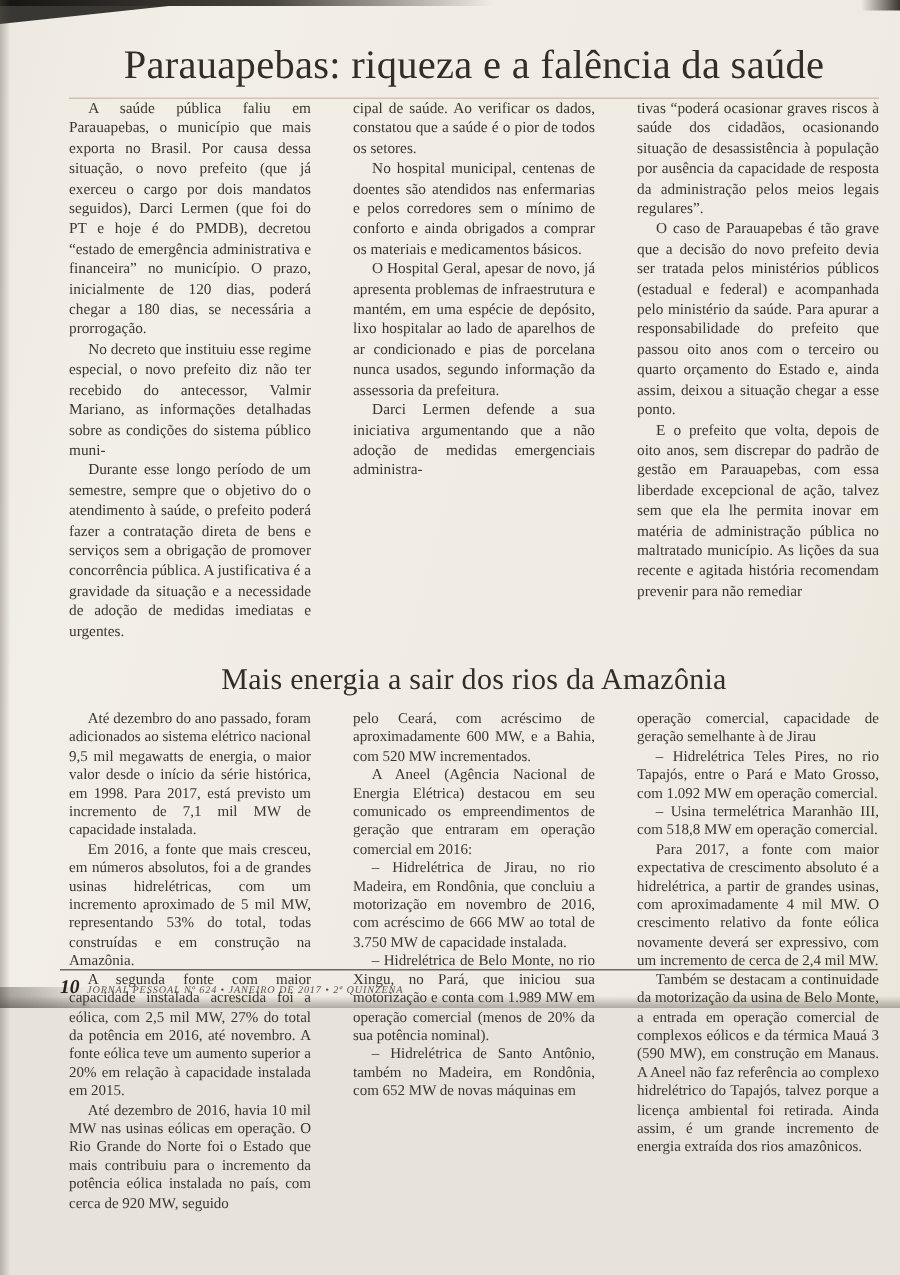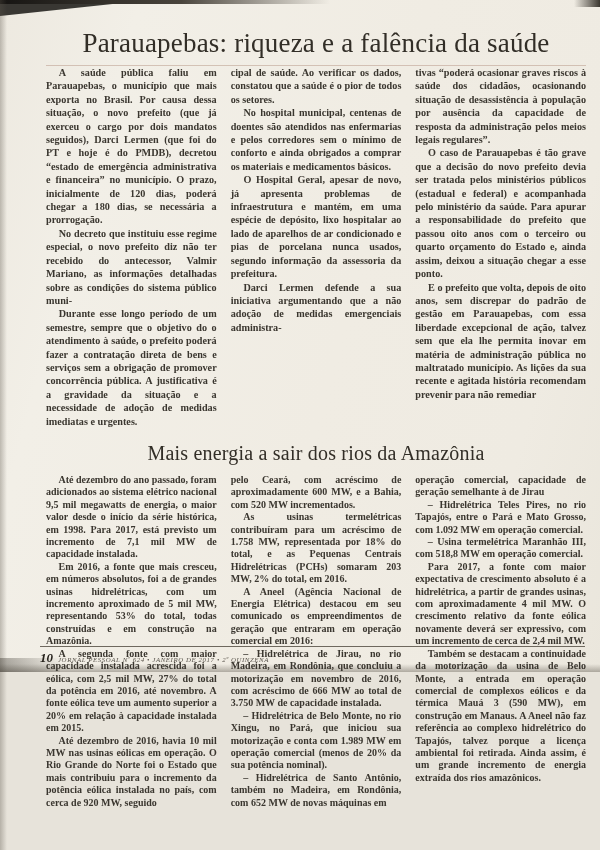--- a/index.html
+++ b/index.html
@@ -30,21 +30,21 @@
 
   .content{position:absolute;left:46px;top:20px;width:540px;}
 
   h1.headline{
     font-weight:400;text-align:center;color:#322e27;
     margin:0;letter-spacing:.2px;
   }
   .headline-1{font-size:27px;padding:8px 0 6px 0;border-bottom:1px solid rgba(176,140,122,.45);margin-bottom:8px;}
   .headline-2{font-size:20px;padding:10px 0 9px 0;}
 
-  .cols{display:flex;gap:14px;overflow:hidden;font-weight:bold;}
+  .cols{display:flex;gap:28px;overflow:hidden;}
   .col{flex:1 1 0;text-align:justify;hyphens:auto;-webkit-hyphens:auto;}
   .a1 .cols{height:366px;}
   .a1 .col{font-size:10.2px;line-height:13.4px;}
   .a2 .cols{height:372px;}
   .a2 .col{font-size:10.0px;line-height:12.4px;}
   .col p{margin:0;text-indent:1.25em;color:#3a362f;}
   .col p.cont{text-indent:0;}
 
   .footer{
     position:absolute;left:40px;right:15px;bottom:6px;
@@ -98,21 +98,20 @@
       <h1 class="headline headline-2">Mais energia a sair dos rios da Amazônia</h1>
       <div class="cols">
         <div class="col">
             <p class="">Até dezembro do ano passado, foram adicionados ao sistema elétrico nacional 9,5 mil megawatts de energia, o maior valor desde o início da série histórica, em 1998. Para 2017, está previsto um incremento de 7,1 mil MW de capacidade instalada.</p>
             <p class="">Em 2016, a fonte que mais cresceu, em números absolutos, foi a de grandes usinas hidrelétricas, com um incremento aproximado de 5 mil MW, representando 53% do total, todas construídas e em construção na Amazônia.</p>
             <p class="">A segunda fonte com maior capacidade instalada acrescida foi a eólica, com 2,5 mil MW, 27% do total da potência em 2016, até novembro. A fonte eólica teve um aumento superior a 20% em relação à capacidade instalada em 2015.</p>
             <p class="">Até dezembro de 2016, havia 10 mil MW nas usinas eólicas em operação. O Rio Grande do Norte foi o Estado que mais contribuiu para o incremento da potência eólica instalada no país, com cerca de 920 MW, seguido</p>
           </div>
         <div class="col">
             <p class="cont">pelo Ceará, com acréscimo de aproximadamente 600 MW, e a Bahia, com 520 MW incrementados.</p>
-            <p class="">As usinas termelétricas contribuíram para um acréscimo de 1.758 MW, representada por 18% do total, e as Pequenas Centrais Hidrelétricas (PCHs) somaram 203 MW, 2% do total, em 2016.</p>
             <p class="">A Aneel (Agência Nacional de Energia Elétrica) destacou em seu comunicado os empreendimentos de geração que entraram em operação comercial em 2016:</p>
             <p class="">– Hidrelétrica de Jirau, no rio Madeira, em Rondônia, que concluiu a motorização em novembro de 2016, com acréscimo de 666 MW ao total de 3.750 MW de capacidade instalada.</p>
             <p class="">– Hidrelétrica de Belo Monte, no rio Xingu, no Pará, que iniciou sua motorização e conta com 1.989 MW em operação comercial (menos de 20% da sua potência nominal).</p>
             <p class="">– Hidrelétrica de Santo Antônio, também no Madeira, em Rondônia, com 652 MW de novas máquinas em</p>
           </div>
         <div class="col">
             <p class="cont">operação comercial, capacidade de geração semelhante à de Jirau</p>
             <p class="">– Hidrelétrica Teles Pires, no rio Tapajós, entre o Pará e Mato Grosso, com 1.092 MW em operação comercial.</p>
             <p class="">– Usina termelétrica Maranhão III, com 518,8 MW em operação comercial.</p>
             <p class="">Para 2017, a fonte com maior expectativa de crescimento absoluto é a hidrelétrica, a partir de grandes usinas, com aproximadamente 4 mil MW. O crescimento relativo da fonte eólica novamente deverá ser expressivo, com um incremento de cerca de 2,4 mil MW.</p>

